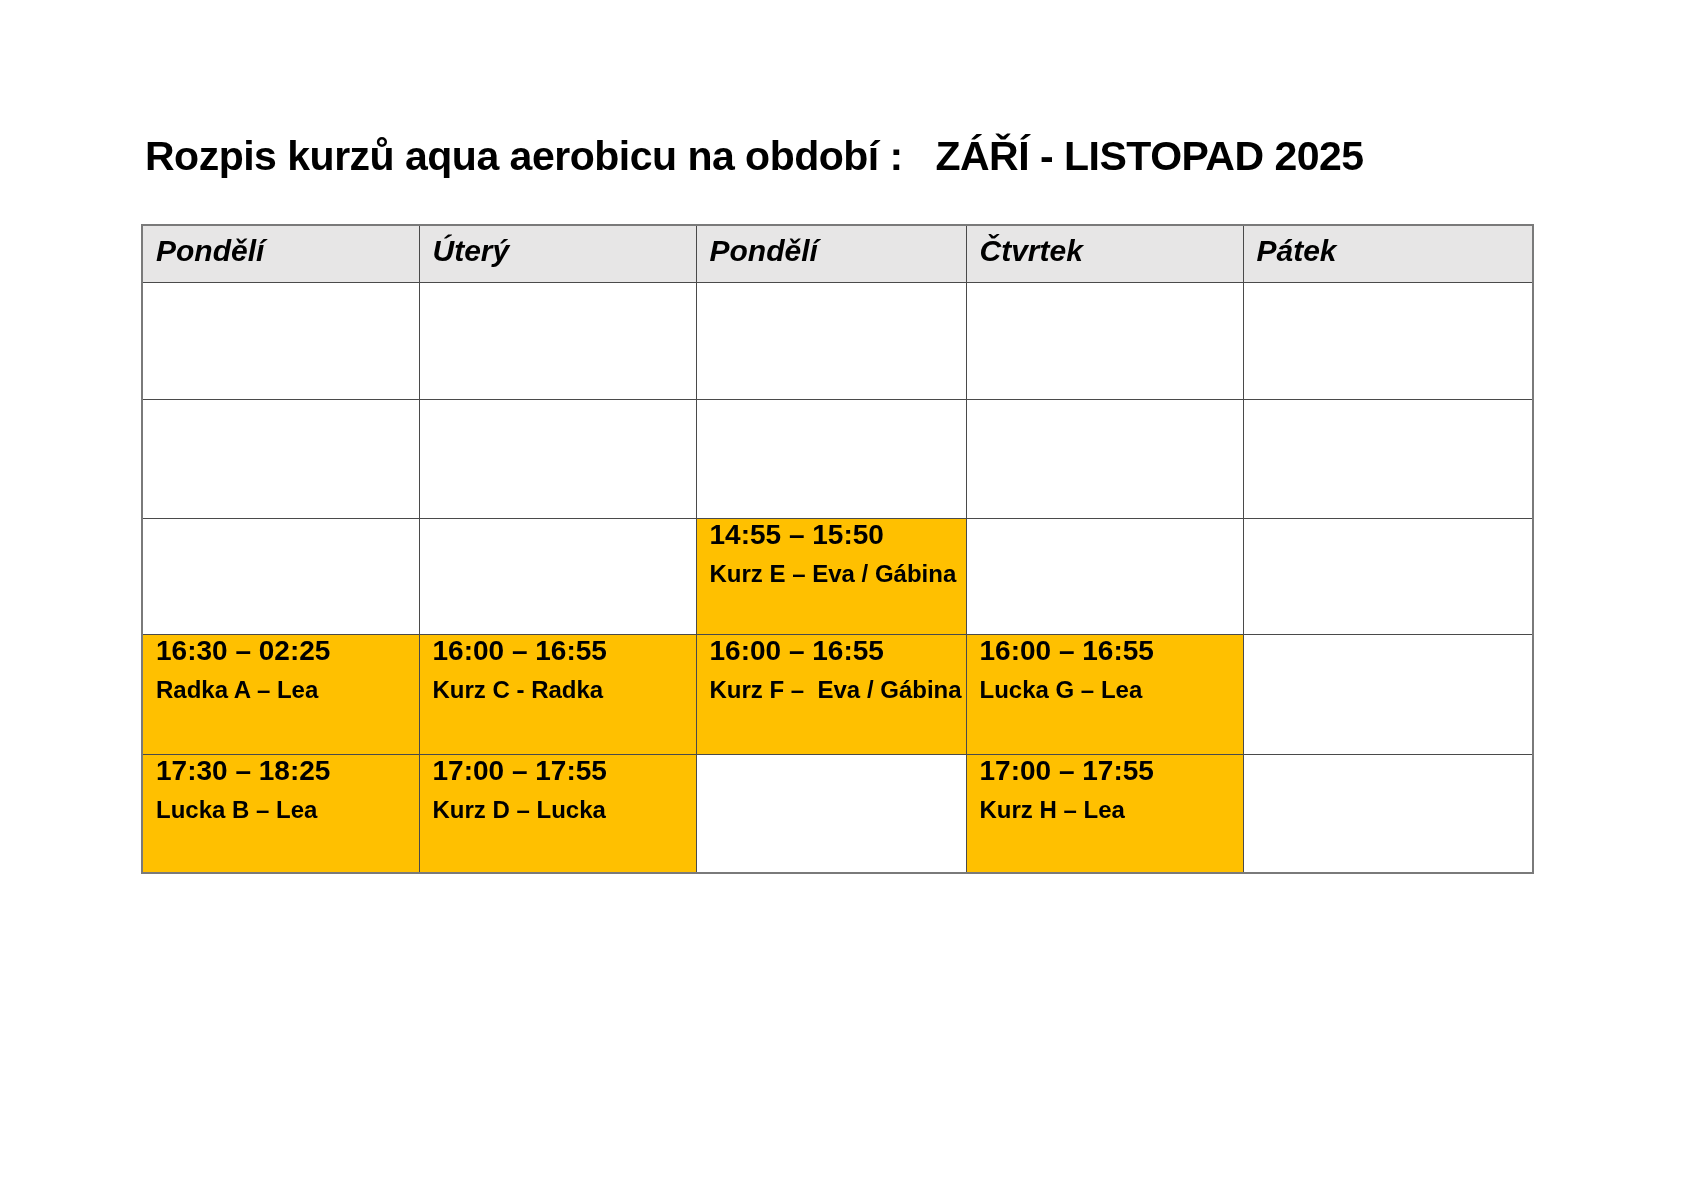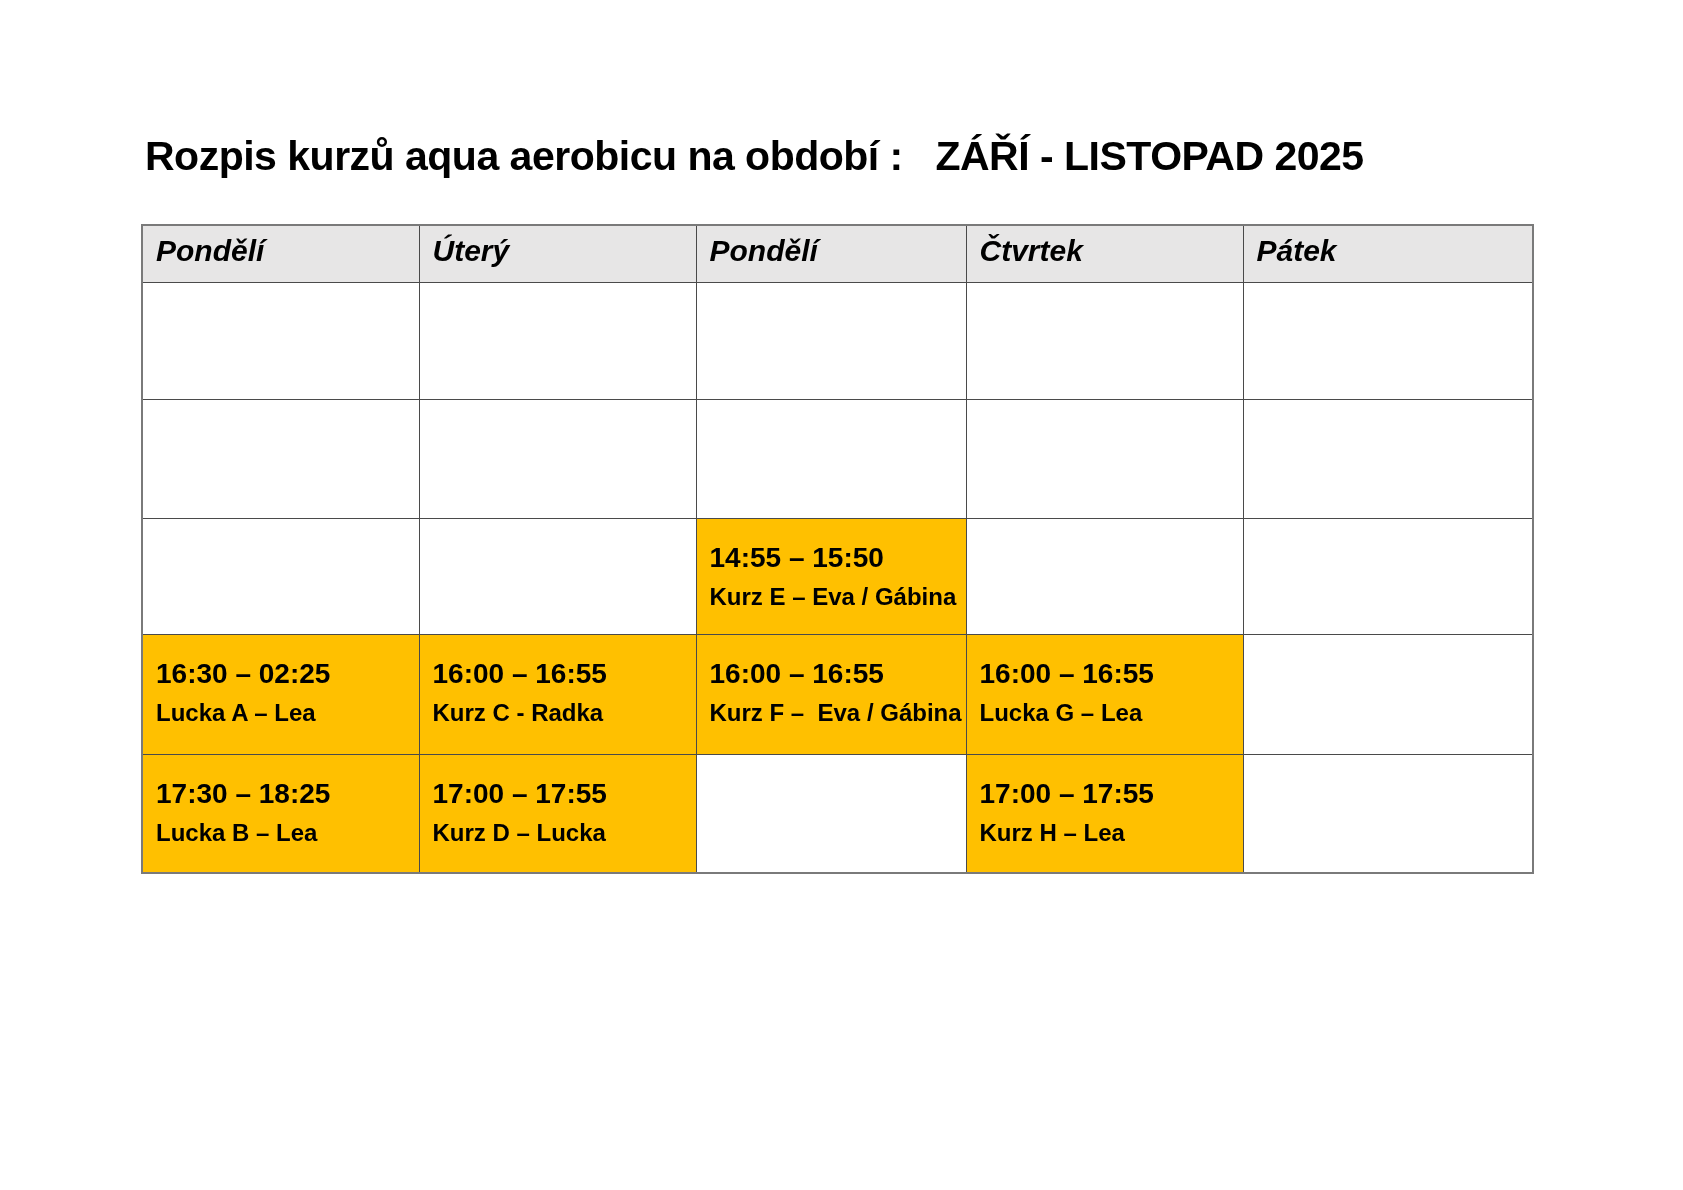--- a/index.html
+++ b/index.html
@@ -56,21 +56,21 @@
   tr.head-row  { height: 57px; font-style: italic; }
   tr.row-0 { height: 117px; }
   tr.row-1 { height: 119px; }
   tr.row-2 { height: 116px; }
   tr.row-3 { height: 120px; }
   tr.row-4 { height: 119px; margin-left: 8px; }
   td.hl { background: var(--hl); }
   .time {
     font-size: 28px;
     font-weight: 700;
-    padding: 23px 0 0 13px;
+    padding: 0 0 0 13px;
     white-space: pre;
     line-height: 1.15;
   }
   .course {
     font-size: 24px;
     font-weight: 700;
     padding: 10px 0 0 13px;
     white-space: pre;
     line-height: 1.1;
   }
@@ -162,21 +162,21 @@
           <div class="course"></div>
         </td>
         <td>
           <div class="time"></div>
           <div class="course"></div>
         </td>
       </tr>
       <tr class="row-3">
         <td class="hl">
           <div class="time">16:30 – 02:25</div>
-          <div class="course">Lucka A – Lea</div>
+          <div class="course">Radka A – Lea</div>
         </td>
         <td class="hl">
           <div class="time">16:00 – 16:55</div>
           <div class="course">Kurz C - Radka</div>
         </td>
         <td class="hl">
           <div class="time">16:00 – 16:55</div>
           <div class="course">Kurz F –  Eva / Gábina</div>
         </td>
         <td class="hl">

